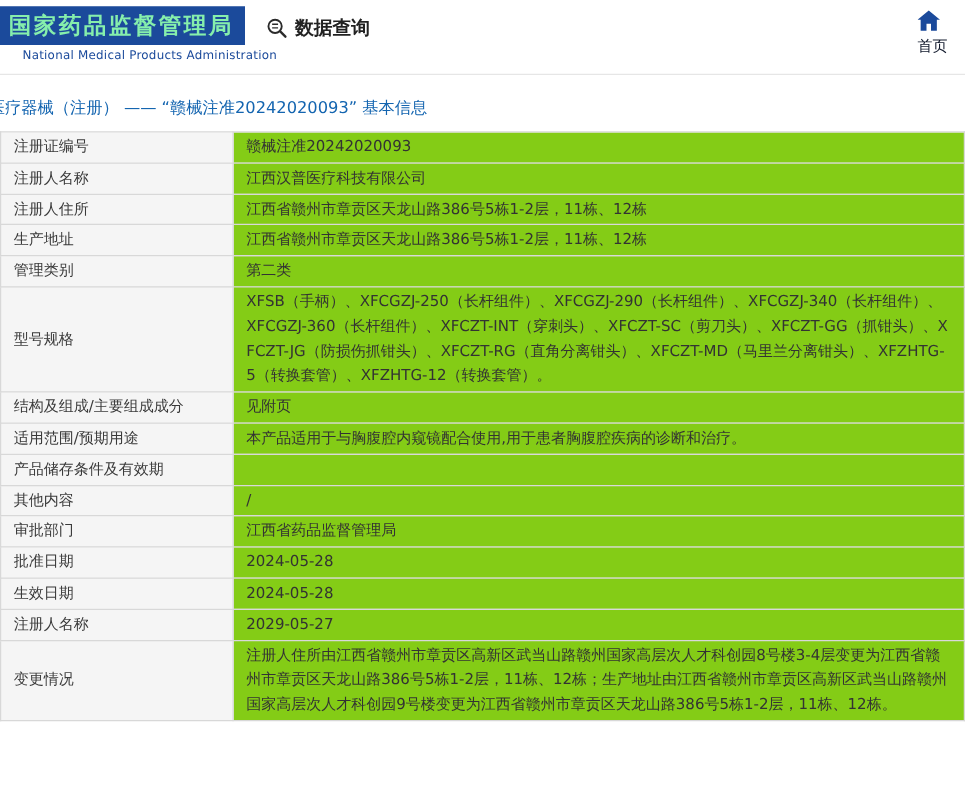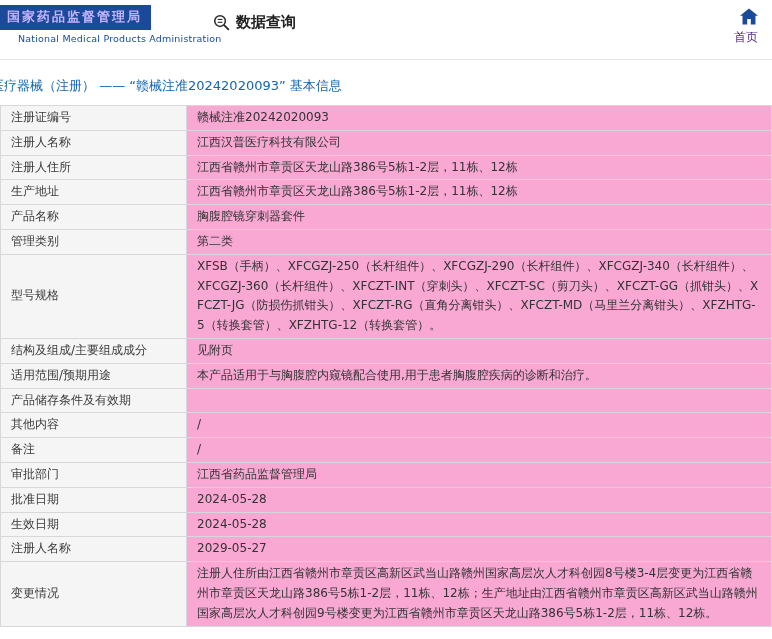--- a/index.html
+++ b/index.html
@@ -22,22 +22,22 @@
     border-bottom: 1px solid #e6e6e6;
   }
   .logo {
     position: absolute;
     left: 0;
     top: 5px;
   }
   .logo-cn {
     display: inline-block;
     background: #1b4a9b;
-    color: #c4b5fd;
-    font-size: 13px;
+    color: #86efac;
+    font-size: 18px;
     font-weight: bold;
     letter-spacing: 2px;
     padding: 3px 9px 4px 7px;
   }
   .logo-en {
     color: #1b4a9b;
     font-size: 9.5px;
     margin-top: 3px;
     padding-left: 18px;
     letter-spacing: 0.2px;
@@ -56,24 +56,24 @@
   .top-nav {
     position: absolute;
     right: 14px;
     top: 7px;
     display: flex;
     gap: 30px;
   }
   .nav-item {
     display: flex;
     flex-direction: column;
-    align-items: flex-end;
+    align-items: flex-start;
     gap: 4px;
     font-size: 12px;
-    color: #4c1d95;
+    color: #0f172a;
     text-decoration: none;
     cursor: pointer;
   }
   .nav-item .icon { height: 18px; display: flex; align-items: flex-end; }
   
   .breadcrumb {
     padding: 17px 0 10px 0;
     margin-left: -9px;
     font-size: 13px;
     color: #1465b0;
@@ -93,21 +93,21 @@
     line-height: 1.65;
     vertical-align: middle;
     word-break: break-all;
   }
   td.label-cell {
     width: 186px;
     background: #f5f5f5;
     color: #3a3a3a;
   }
   td.value-cell {
-    background: #f9a8d4;
+    background: #84cc16;
     text-align: left;
   }
 </style>
 </head>
 <body>
 
 <div class="page">
 
   <header class="top-header">
     <div class="logo">
@@ -153,24 +153,20 @@
   </tr>
         <tr>
     <td class="label-cell"><span class="label-text">注册人住所</span></td>
     <td class="value-cell">江西省赣州市章贡区天龙山路386号5栋1-2层，11栋、12栋</td>
   </tr>
         <tr>
     <td class="label-cell"><span class="label-text">生产地址</span></td>
     <td class="value-cell">江西省赣州市章贡区天龙山路386号5栋1-2层，11栋、12栋</td>
   </tr>
         <tr>
-    <td class="label-cell"><span class="label-text">产品名称</span></td>
-    <td class="value-cell">胸腹腔镜穿刺器套件</td>
-  </tr>
-        <tr>
     <td class="label-cell"><span class="label-text">管理类别</span></td>
     <td class="value-cell">第二类</td>
   </tr>
         <tr>
     <td class="label-cell"><span class="label-text">型号规格</span></td>
     <td class="value-cell">XFSB（手柄）、XFCGZJ-250（长杆组件）、XFCGZJ-290（长杆组件）、XFCGZJ-340（长杆组件）、XFCGZJ-360（长杆组件）、XFCZT-INT（穿刺头）、XFCZT-SC（剪刀头）、XFCZT-GG（抓钳头）、XFCZT-JG（防损伤抓钳头）、XFCZT-RG（直角分离钳头）、XFCZT-MD（马里兰分离钳头）、XFZHTG-5（转换套管）、XFZHTG-12（转换套管）。</td>
   </tr>
         <tr>
     <td class="label-cell"><span class="label-text">结构及组成/主要组成成分</span></td>
     <td class="value-cell">见附页</td>
@@ -181,24 +177,20 @@
   </tr>
         <tr>
     <td class="label-cell"><span class="label-text">产品储存条件及有效期</span></td>
     <td class="value-cell"></td>
   </tr>
         <tr>
     <td class="label-cell"><span class="label-text">其他内容</span></td>
     <td class="value-cell">/</td>
   </tr>
         <tr>
-    <td class="label-cell"><span class="label-text">备注</span></td>
-    <td class="value-cell">/</td>
-  </tr>
-        <tr>
     <td class="label-cell"><span class="label-text">审批部门</span></td>
     <td class="value-cell">江西省药品监督管理局</td>
   </tr>
         <tr>
     <td class="label-cell"><span class="label-text">批准日期</span></td>
     <td class="value-cell">2024-05-28</td>
   </tr>
         <tr>
     <td class="label-cell"><span class="label-text">生效日期</span></td>
     <td class="value-cell">2024-05-28</td>

